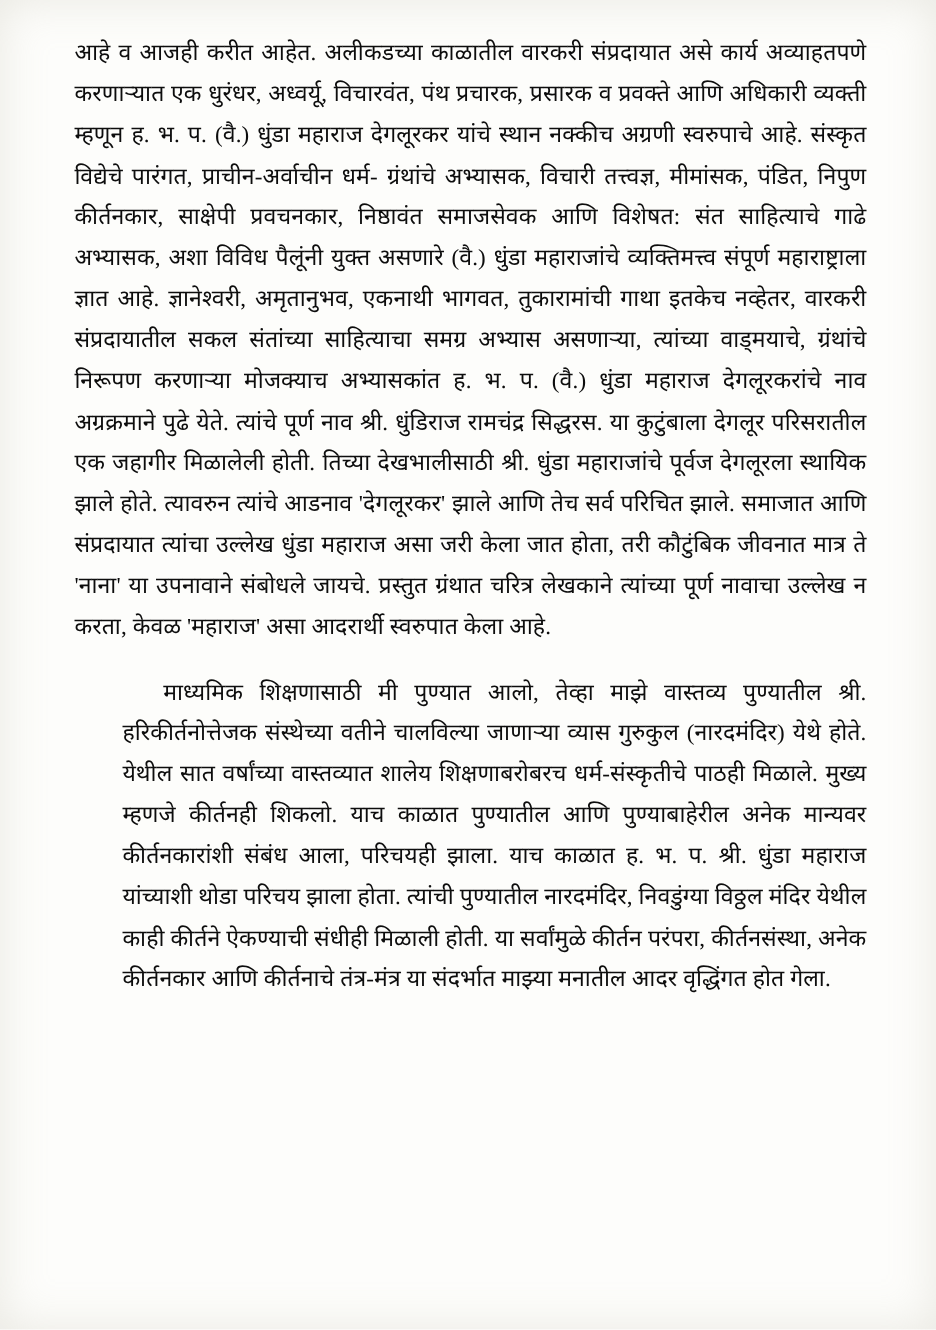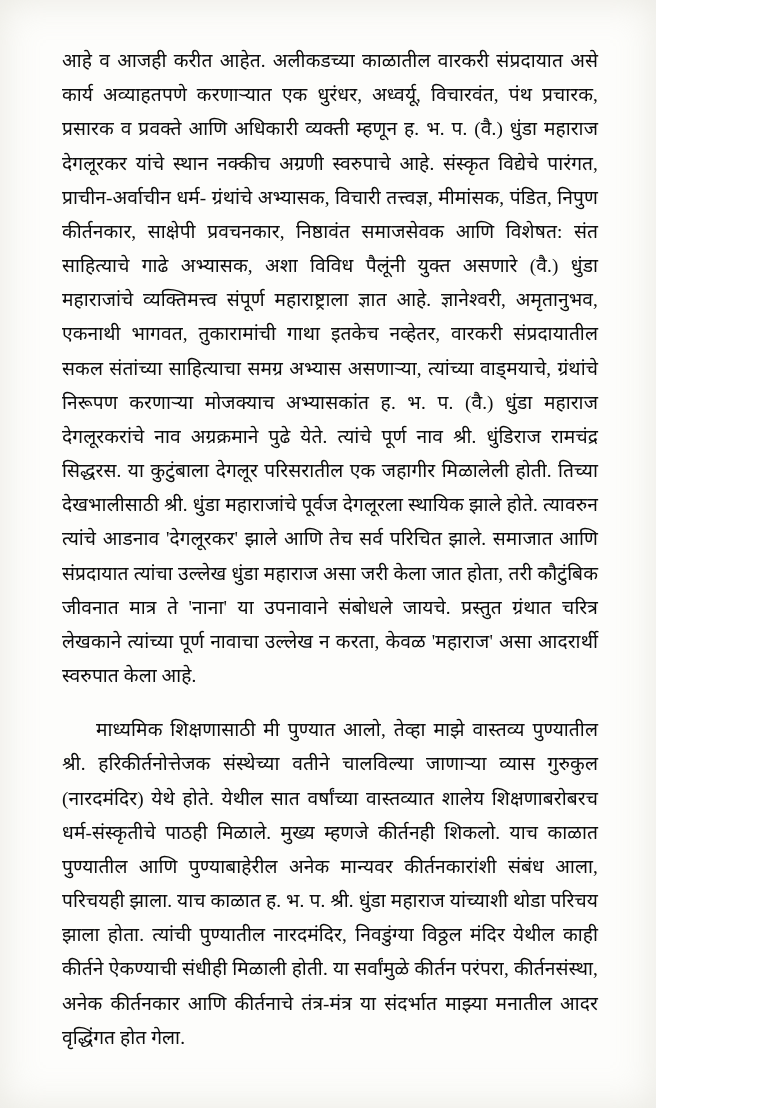--- a/index.html
+++ b/index.html
@@ -9,39 +9,40 @@
   body {
     width: 780px;
     height: 1108px;
     background: #ffffff;
     font-family: "Liberation Serif", "DejaVu Serif", serif;
     color: #111111;
     overflow: hidden;
   }
   .page {
     position: relative;
-    width: 656px;
+    width: 780px;
     height: 1108px;
     background: #fdfdfb;
     box-sizing: border-box;
-    padding: 44px 58px 40px 62px;
+    padding: 28px 58px 40px 62px;
   }
   .text-body {
     font-size: 19.2px;
     line-height: 1.78;
     text-align: justify;
     text-justify: inter-word;
     color: #0d0d0d;
     letter-spacing: 0.1px;
   }
   .para {
     margin: 0 0 0 0;
   }
   .para + .para {
     margin-top: 20px;
+    margin-left: 40px;
   }
   .para.indent {
     text-indent: 34px;
   }
   
   .page::after {
     content: "";
     position: absolute;
     inset: 0;
     pointer-events: none;

